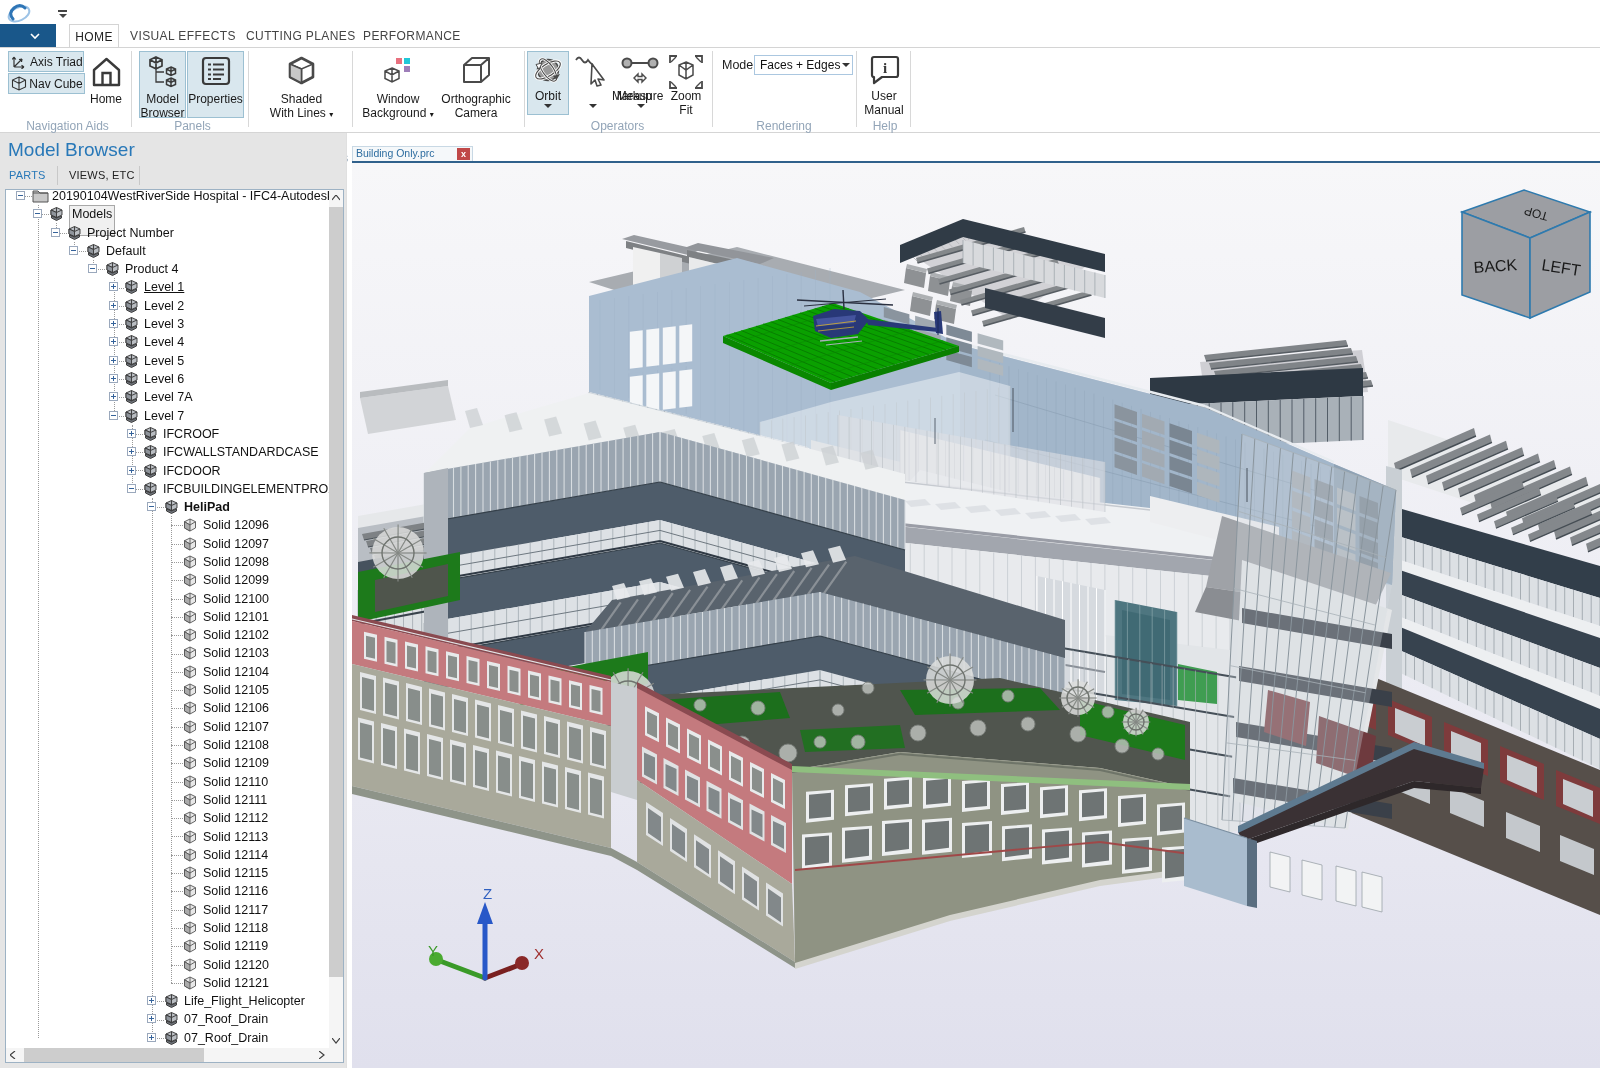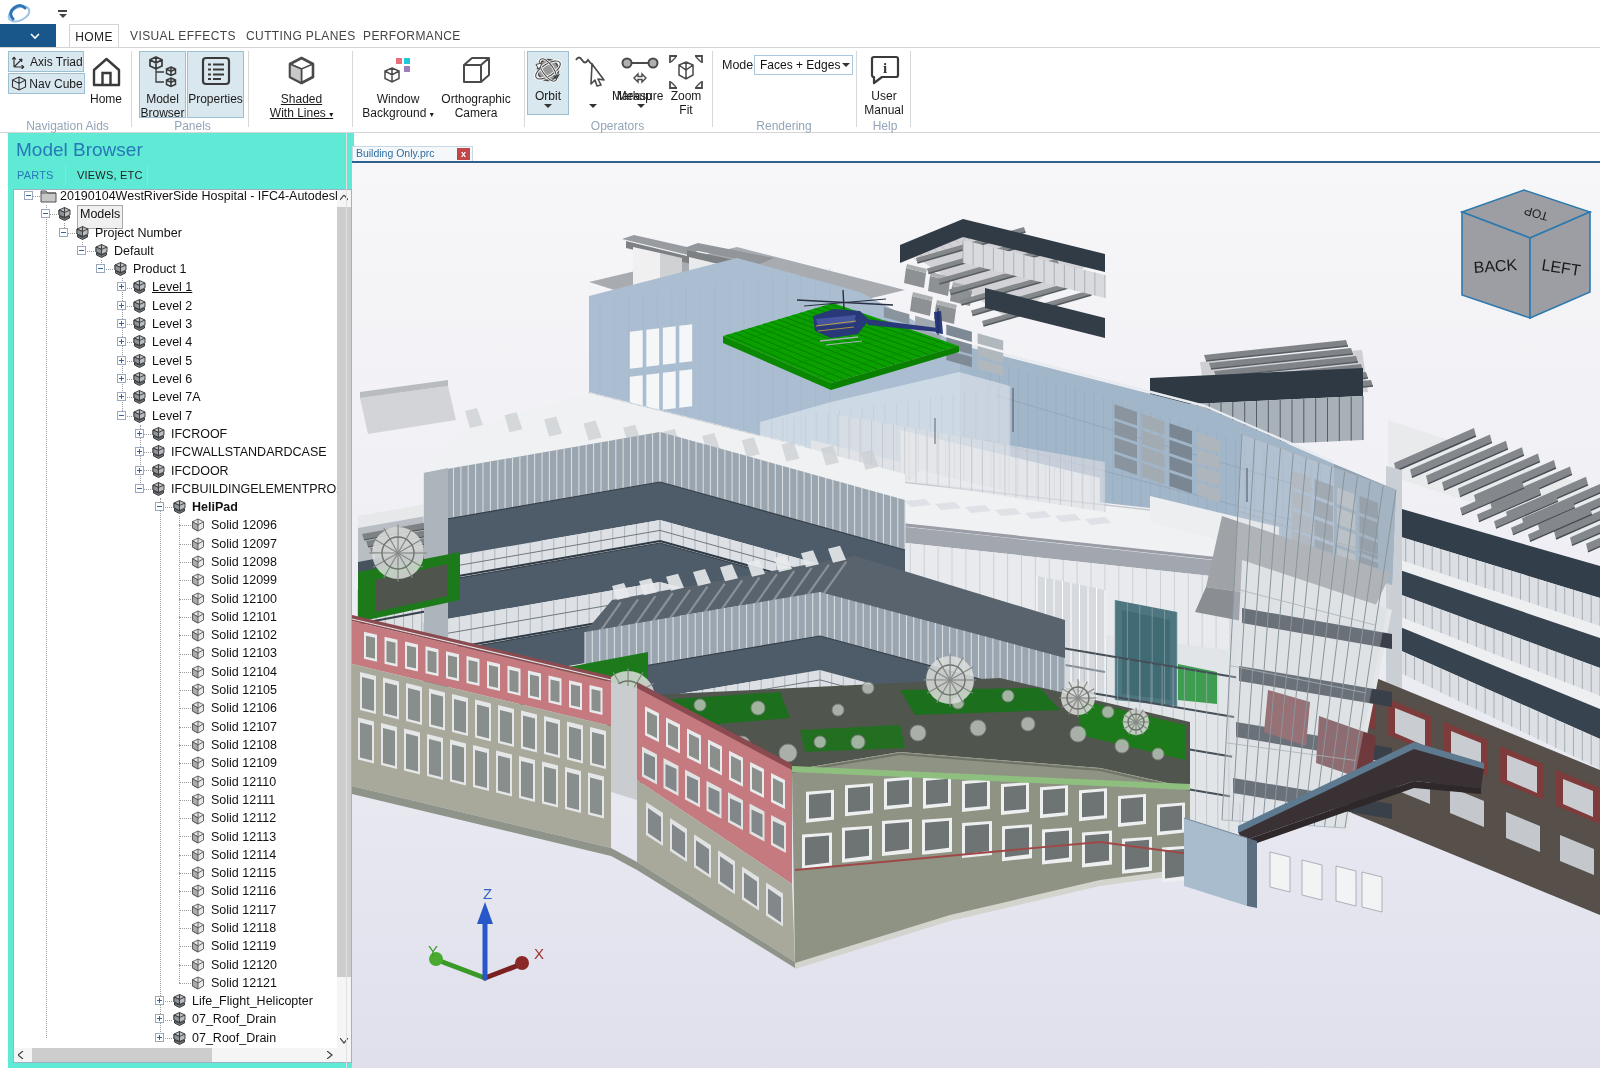--- a/index.html
+++ b/index.html
@@ -14,21 +14,21 @@
   .rtab { position:absolute; top:24px; white-space:nowrap; height:24px; line-height:24px; font-size:12px; color:#444;
     letter-spacing:0.4px; }
   .rtab.sel { background:#fff; border:1px solid #D4D4D4; border-bottom:none; color:#222; }
   #ribbon { position:absolute; left:0; top:47px; width:1600px; height:86px; background:#fff;
     border-bottom:1px solid #D5D5D5; border-top:1px solid #D4D4D4;}
   .rsep { position:absolute; top:3px; width:1px; height:76px; background:#D8D8D8; }
   .rlabel { position:absolute; top:71px; font-size:12px; color:#93A5B8; text-align:center; }
   .btnblue { position:absolute; background:#D9E7EE; border:1px solid #9CC0D2; }
   .rbtxt { position:absolute; font-size:12px; color:#1a1a1a; text-align:center; line-height:14px; white-space:nowrap; }
   
-  #lpanel { position:absolute; left:8px; top:133px; width:346px; height:935px; background:#5eead4; }
+  #lpanel { position:absolute; left:0; top:133px; width:346px; height:935px; background:#e5e5e5; }
   #mbtitle { position:absolute; left:8px; top:6px; font-size:19px; color:#2878B8; }
   .ptab { position:absolute; top:33px; font-size:11px; height:18px; line-height:18px; letter-spacing:0.2px; }
   .treebox { position:absolute; left:5px; top:56px; width:339px; height:874px; border:1px solid #9DB2C4; background:#fff; }
   
   .trow { position:absolute; white-space:nowrap; font-size:12.5px; color:#111; height:18px; line-height:18px; }
   .pm { position:absolute; width:9px; height:9px; border:1px solid #9AA8BC; background:#fff; }
   .pm:before { content:""; position:absolute; left:1px; top:3px; width:5px; height:1px; background:#35639B; }
   .pm.plus:after { content:""; position:absolute; left:3px; top:1px; width:1px; height:5px; background:#35639B; }
   .vline { position:absolute; width:1px; border-left:1px dotted #9a9a9a; }
   .hline { position:absolute; height:1px; border-top:1px dotted #9a9a9a; }
@@ -115,21 +115,21 @@
         <path d="M8 9.5 h3 M13 9.5 h11 M8 14.5 h3 M13 14.5 h11 M8 19.5 h3 M13 19.5 h11 M8 24 h3 M13 24 h8"></path>
       </g>
     </svg>
     <div class="rbtxt" style="left:187px;top:44px;width:57px;">Properties</div>
 
     <svg class="abs" style="left:286px;top:7px" width="31" height="31" viewBox="0 0 31 31">
       <path d="M4 9 L15.5 3 L27 9 L27 22 L15.5 28 L4 22 Z" fill="#fff" stroke="#4a4a4a" stroke-width="2.6" stroke-linejoin="round"></path>
       <path d="M4 9 L15.5 14 L27 9 L27 22 L15.5 28 L15.5 14" fill="none" stroke="#4a4a4a" stroke-width="1.6"></path>
       <path d="M4 9 L15.5 14 L15.5 28 L4 22 Z" fill="#C8C8C8" stroke="#4a4a4a" stroke-width="1.6"></path>
     </svg>
-    <div class="rbtxt" style="left:260px;top:44px;width:83px;text-decoration:underline;">Shaded<br>With Lines <span style="font-size:8px">▾</span></div>
+    <div class="rbtxt" style="left:260px;top:44px;width:83px;">Shaded<br>With Lines <span style="font-size:8px">▾</span></div>
 
     <svg class="abs" style="left:383px;top:9px" width="30" height="28" viewBox="0 0 30 28">
       <g stroke="#4a4a4a" fill="none" stroke-width="1.5">
         <path d="M9 11 L16 14 L16 21.5 L9 25 L2 21.5 L2 14 Z M9 11 L9 18 M2 14 L9 18 L16 14 M9 18 L9 25"></path>
       </g>
       <rect x="13" y="1" width="6" height="6" fill="#E8707E"></rect>
       <rect x="21" y="1" width="6" height="6" fill="#20C8D8"></rect>
       <rect x="21" y="9" width="6" height="6" fill="#9E7EB9"></rect>
     </svg>
     <div class="rbtxt" style="left:358px;top:44px;width:80px;">Window<br>Background <span style="font-size:8px">▾</span></div>
@@ -209,21 +209,21 @@
 <div class="hline" style="left:32px;top:24px;width:11px"></div>
 <div class="pm" style="left:27px;top:19px"></div>
 <div class="abs" style="left:43px;top:17px"><svg width="15" height="14" viewBox="0 0 15 14">
             <g stroke="#333" stroke-width="0.9">
               <path d="M7.5 0.5 L13 3 L13 8 L7.5 10.5 L2 8 L2 3 Z" fill="#B9BDC2"></path>
               <path d="M7.5 0.5 L7.5 5.5 M2 3 L7.5 5.5 L13 3" fill="none"></path>
               <path d="M2 3 L7.5 5.5 L7.5 10.5 L2 8 Z" fill="#8F949B"></path>
               <path d="M2.5 9 L7.5 11 L12.5 9 L12.5 11 L7.5 13.5 L2.5 11 Z" fill="#6F747B"></path>
             </g>
           </svg></div>
-<div class="trow" style="left:63px;top:15px;background:#F0F0F0;border:1px solid #A8A8A8;padding:0 2px;height:24px;line-height:16px;">Models</div>
+<div class="trow" style="left:63px;top:15px;background:#F0F0F0;border:1px solid #A8A8A8;padding:0 2px;height:31px;line-height:16px;">Models</div>
 <div class="hline" style="left:50px;top:43px;width:11px"></div>
 <div class="pm" style="left:45px;top:38px"></div>
 <div class="abs" style="left:61px;top:36px"><svg width="15" height="14" viewBox="0 0 15 14">
             <g stroke="#333" stroke-width="0.9">
               <path d="M7.5 0.5 L13 3 L13 8 L7.5 10.5 L2 8 L2 3 Z" fill="#B9BDC2"></path>
               <path d="M7.5 0.5 L7.5 5.5 M2 3 L7.5 5.5 L13 3" fill="none"></path>
               <path d="M2 3 L7.5 5.5 L7.5 10.5 L2 8 Z" fill="#8F949B"></path>
               <path d="M2.5 9 L7.5 11 L12.5 9 L12.5 11 L7.5 13.5 L2.5 11 Z" fill="#6F747B"></path>
             </g>
           </svg></div>
@@ -242,21 +242,21 @@
 <div class="hline" style="left:87px;top:79px;width:12px"></div>
 <div class="pm" style="left:82px;top:74px"></div>
 <div class="abs" style="left:99px;top:72px"><svg width="15" height="14" viewBox="0 0 15 14">
             <g stroke="#333" stroke-width="0.9">
               <path d="M7.5 0.5 L13 3 L13 8 L7.5 10.5 L2 8 L2 3 Z" fill="#B9BDC2"></path>
               <path d="M7.5 0.5 L7.5 5.5 M2 3 L7.5 5.5 L13 3" fill="none"></path>
               <path d="M2 3 L7.5 5.5 L7.5 10.5 L2 8 Z" fill="#8F949B"></path>
               <path d="M2.5 9 L7.5 11 L12.5 9 L12.5 11 L7.5 13.5 L2.5 11 Z" fill="#6F747B"></path>
             </g>
           </svg></div>
-<div class="trow" style="left:119px;top:70px;">Product 1</div>
+<div class="trow" style="left:119px;top:70px;">Product 4</div>
 <div class="hline" style="left:108px;top:98px;width:10px"></div>
 <div class="pm plus" style="left:103px;top:92px"></div>
 <div class="abs" style="left:118px;top:90px"><svg width="15" height="14" viewBox="0 0 15 14">
             <g stroke="#333" stroke-width="0.9">
               <path d="M7.5 0.5 L13 3 L13 8 L7.5 10.5 L2 8 L2 3 Z" fill="#B9BDC2"></path>
               <path d="M7.5 0.5 L7.5 5.5 M2 3 L7.5 5.5 L13 3" fill="none"></path>
               <path d="M2 3 L7.5 5.5 L7.5 10.5 L2 8 Z" fill="#8F949B"></path>
               <path d="M2.5 9 L7.5 11 L12.5 9 L12.5 11 L7.5 13.5 L2.5 11 Z" fill="#6F747B"></path>
             </g>
           </svg></div>

